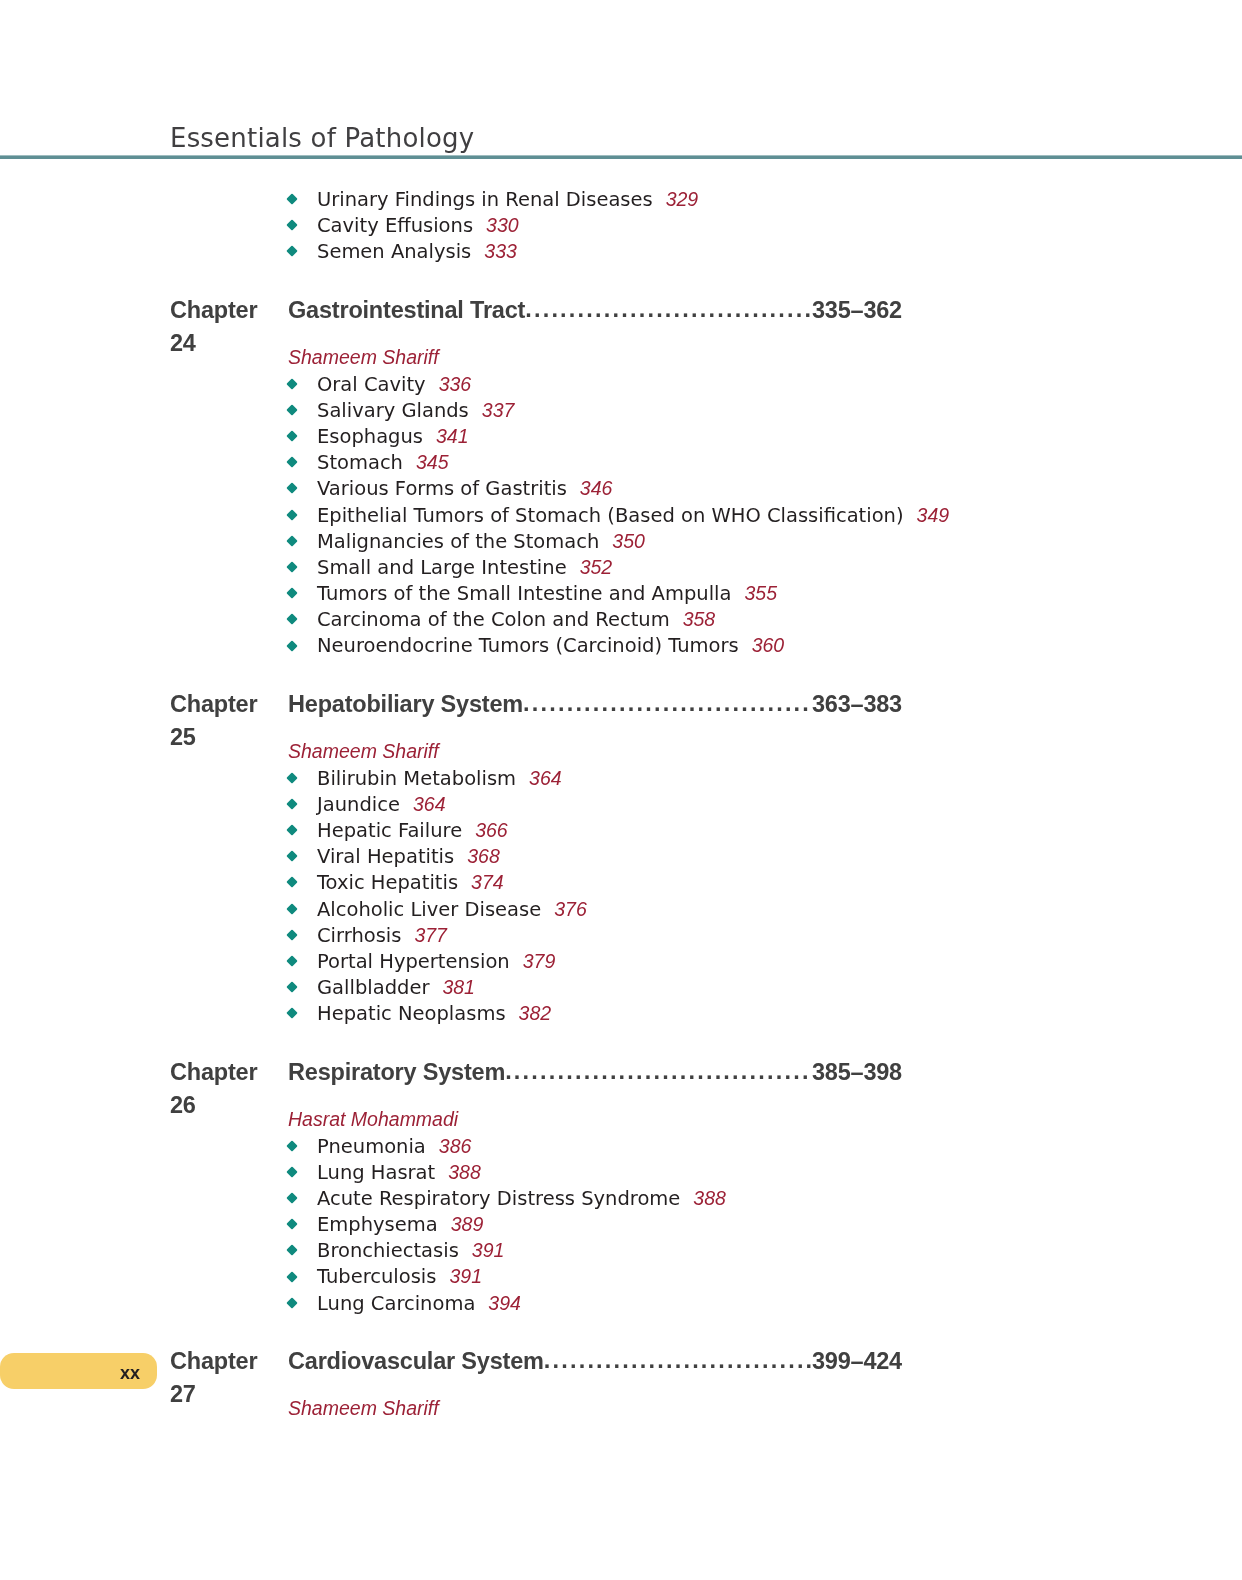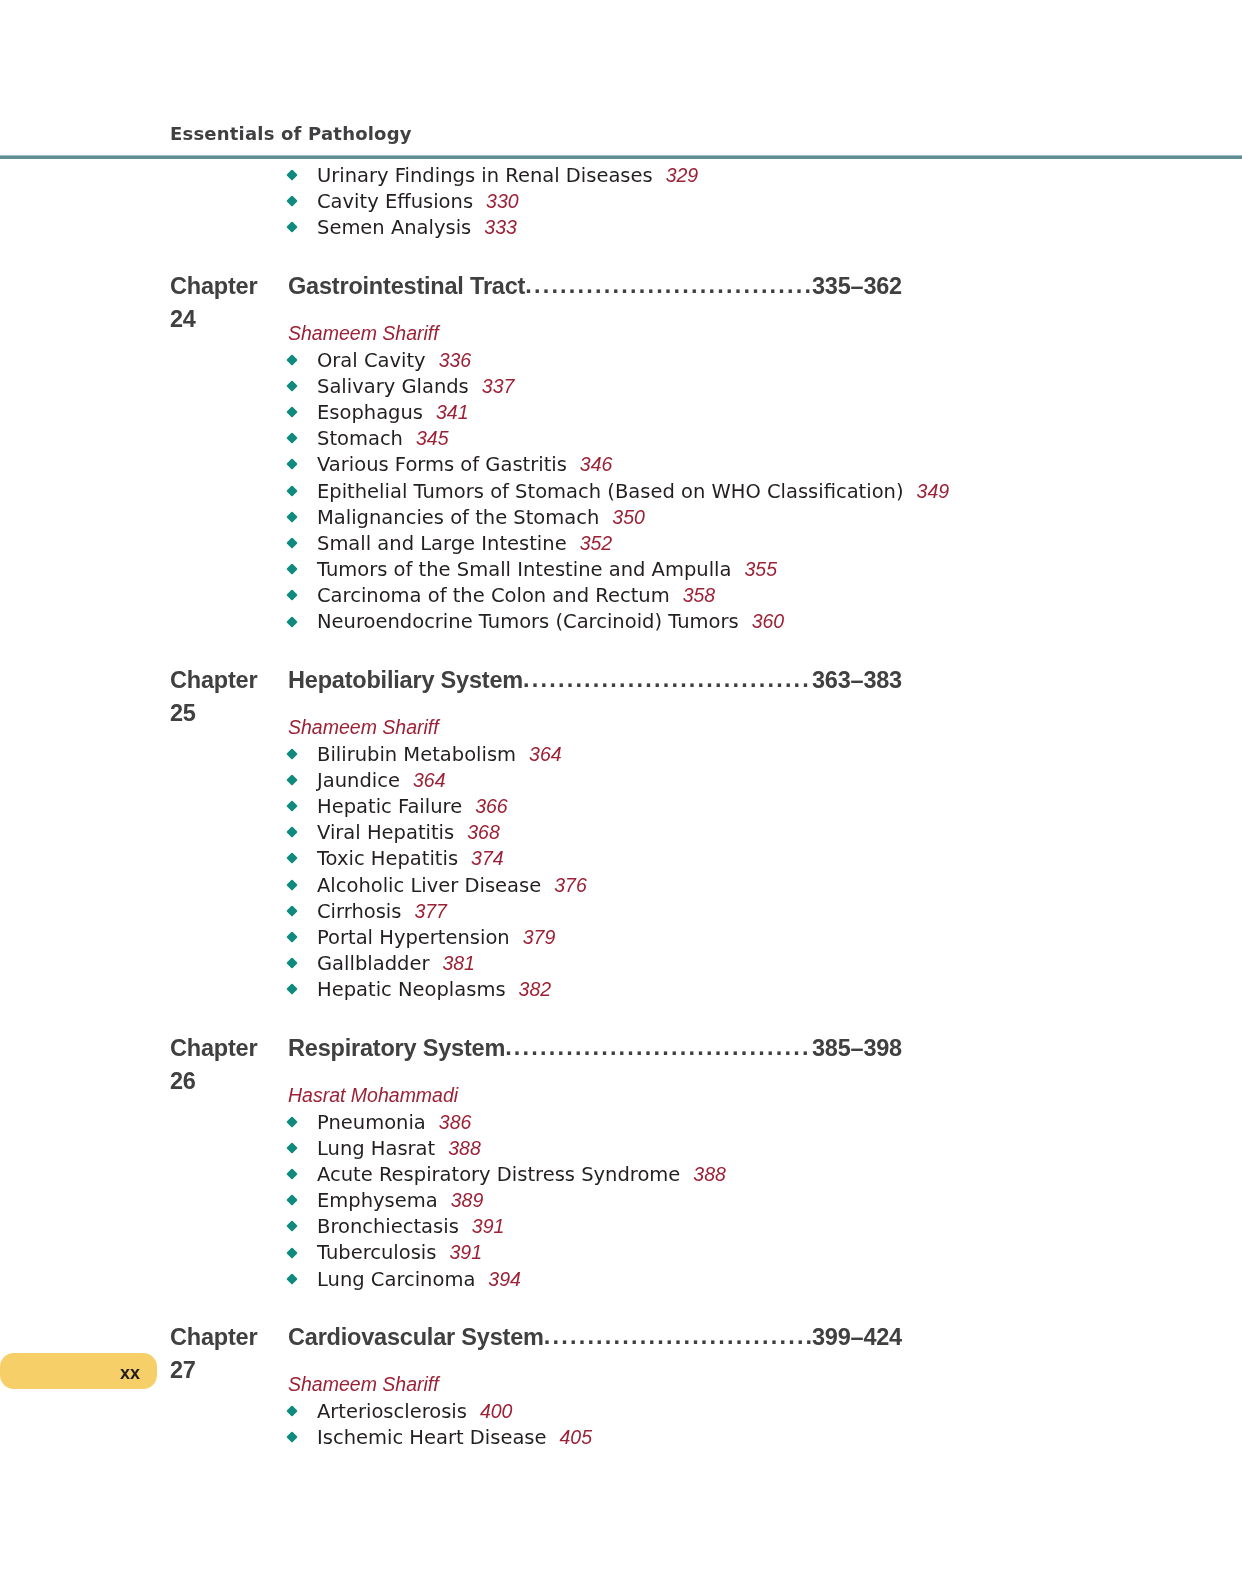--- a/index.html
+++ b/index.html
@@ -19,41 +19,41 @@
     position: absolute;
     inset: 0;
     background: #ffffff;
   }
 
   
   .running-head {
     position: absolute;
     left: 170px;
     top: 123px;
-    font-size: 18px;
+    font-size: 26px;
     letter-spacing: 0.2px;
     color: #403f41;
     font-family: "DejaVu Sans", sans-serif;
-    font-weight: 700;
+    font-weight: 400;
   }
   .head-rule {
     position: absolute;
     left: 0;
     right: 0;
     top: 155px;
     height: 3px;
     background: #5f8f94;
     border-top: 1px solid #9fbdc0;
   }
 
   
   .content {
     position: absolute;
     left: 0;
-    top: 162px;
+    top: 186px;
     width: 1082px;
   }
 
   
   ul.toc-list {
     list-style: none;
     margin: 0;
     padding: 0;
   }
   ul.toc-list li {
@@ -248,24 +248,20 @@
         </div>
         <div class="gap-lg"></div>
         <div class="chapter-block">
           <div class="chapter-head">
             <span class="chapter-no">Chapter 27</span>
             <span class="chapter-title">Cardiovascular System</span>
             <span class="leader">......................................................................................................................................................................................................................</span>
             <span class="chapter-pages">399–424</span>
           </div>
           <div class="chapter-author">Shameem Shariff</div>
-          <ul class="toc-list">
-            <li><span class="bullet"></span><span class="item-label">Arteriosclerosis</span><span class="item-page">400</span></li>
-            <li><span class="bullet"></span><span class="item-label">Ischemic Heart Disease</span><span class="item-page">405</span></li>
-          </ul>
         </div>
       </div>
   </div>
 
   <div class="folio-bar">
     <span class="folio-num">xx</span>
   </div>
 
 </div>
 

